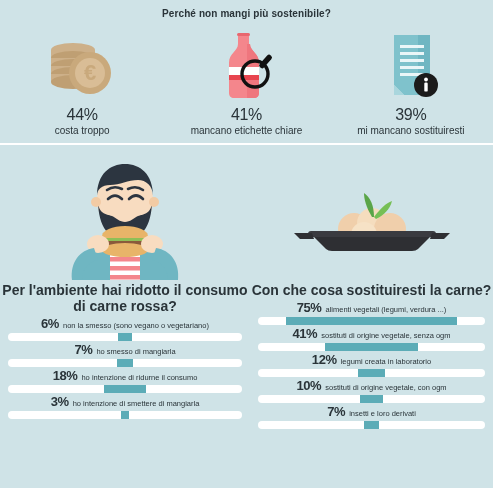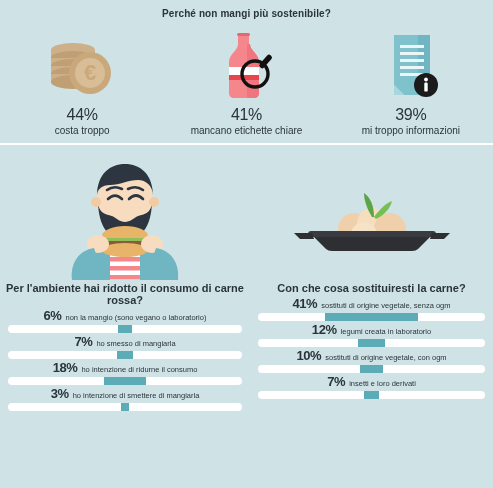--- a/index.html
+++ b/index.html
@@ -31,21 +31,21 @@
   .bottom-section{position:absolute;top:145px;left:0;width:493px;height:343px;background:#cfe3e7;}
   .illus{position:relative;width:493px;height:135px;}
   .illus-left{position:absolute;left:0;top:0;width:250px;height:135px;display:flex;align-items:flex-end;justify-content:center;}
   .illus-right{position:absolute;left:250px;top:0;width:243px;height:135px;display:flex;align-items:center;justify-content:center;}
 
   .charts{position:absolute;top:135px;left:0;width:493px;height:208px;display:flex;}
   .chart{position:relative;}
   .chart.left{width:250px;}
   .chart.right{width:243px;}
   .chart-title{
-    text-align:center;font-size:11px;font-weight:bold;color:#2a3439;
+    text-align:center;font-size:14px;font-weight:bold;color:#2a3439;
     margin-top:2px;margin-bottom:2px;letter-spacing:0px;
   }
   .rows{padding:0 8px;}
   .row{margin-bottom:1px;}
   .row-label{
     display:flex;align-items:baseline;justify-content:center;gap:4px;
     height:17px;white-space:nowrap;
   }
   .row-pct{font-size:13px;font-weight:bold;color:#2a3439;letter-spacing:-.4px;}
   .row-txt{font-size:7.5px;color:#2a3439;}
@@ -127,21 +127,21 @@
             <rect x="26" y="28" width="24" height="3" fill="#eaf6f8"></rect>
             <rect x="26" y="35" width="24" height="3" fill="#eaf6f8"></rect>
             <rect x="26" y="42" width="24" height="3" fill="#eaf6f8"></rect>
 
             <circle cx="52" cy="54" r="12" fill="#1b1b1b"></circle>
             <circle cx="52" cy="48.5" r="1.9" fill="#ffffff"></circle>
             <rect x="50.3" y="51.6" width="3.4" height="9" rx="1.2" fill="#ffffff"></rect>
           </svg>
         </div>
         <div class="pct">39%</div>
-        <div class="cap">mi troppo informazioni</div>
+        <div class="cap">mi mancano sostituiresti</div>
       </div>
 
     </div>
   </div>
 
   <div class="divider"></div>
 
   <div class="bottom-section">
 
     <div class="illus">
@@ -211,21 +211,21 @@
     </div>
 
     <div class="charts">
 
       <div class="chart left">
         <div class="chart-title">Per l'ambiente hai ridotto il consumo di carne rossa?</div>
         <div class="rows">
           <div class="row">
             <div class="row-label">
               <span class="row-pct">6%</span>
-              <span class="row-txt">non la mangio (sono vegano o laboratorio)</span>
+              <span class="row-txt">non la smesso (sono vegano o vegetariano)</span>
             </div>
             <div class="track">
               <div class="fill" style="width: 6%; left: 47%; background: rgb(92, 172, 183);"></div>
             </div>
           </div>
           <div class="row">
             <div class="row-label">
               <span class="row-pct">7%</span>
               <span class="row-txt">ho smesso di mangiarla</span>
             </div>
@@ -252,20 +252,29 @@
             </div>
           </div>
         </div>
       </div>
 
       <div class="chart right">
         <div class="chart-title">Con che cosa sostituiresti la carne?</div>
         <div class="rows">
           <div class="row">
             <div class="row-label">
+              <span class="row-pct">75%</span>
+              <span class="row-txt">alimenti vegetali (legumi, verdura ...)</span>
+            </div>
+            <div class="track">
+              <div class="fill" style="width: 75%; left: 12.5%; background: rgb(92, 172, 183);"></div>
+            </div>
+          </div>
+          <div class="row">
+            <div class="row-label">
               <span class="row-pct">41%</span>
               <span class="row-txt">sostituti di origine vegetale, senza ogm</span>
             </div>
             <div class="track">
               <div class="fill" style="width: 41%; left: 29.5%; background: rgb(92, 172, 183);"></div>
             </div>
           </div>
           <div class="row">
             <div class="row-label">
               <span class="row-pct">12%</span>

